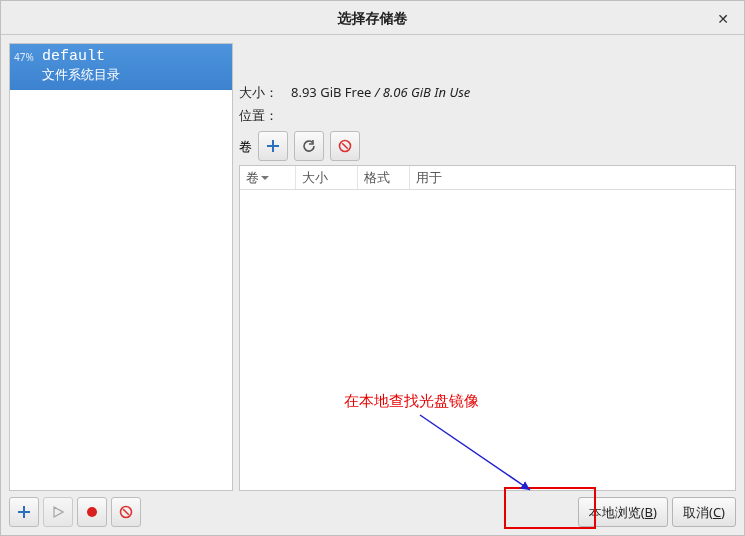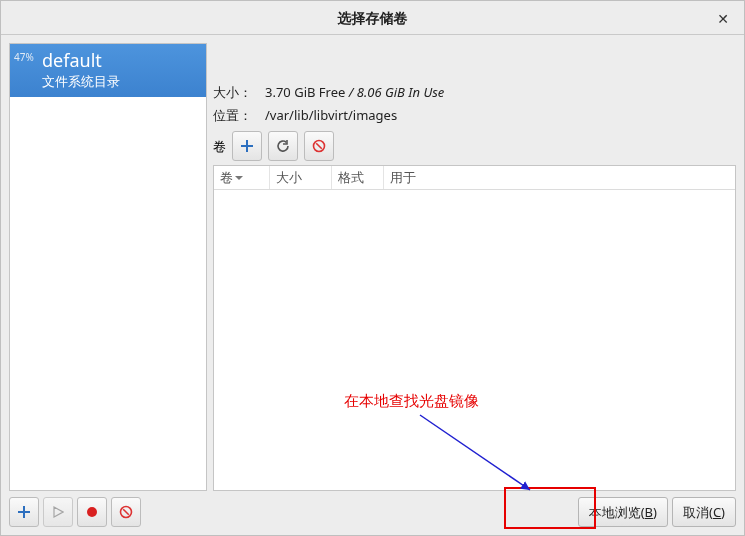--- a/index.html
+++ b/index.html
@@ -3,24 +3,24 @@
 <meta charset="utf-8">
 <style>
   * { box-sizing: border-box; font-family: "Noto Sans", "DejaVu Sans", "Microsoft YaHei", sans-serif; }
   body { margin: 0; background: #eeeeee; width: 745px; height: 536px; overflow: hidden; position: relative; }
   .window { position: absolute; left: 0; top: 0; right: 0; bottom: 0; background: #ededed; border: 1px solid #bfbfbf; display: flex; flex-direction: column; }
   .titlebar { height: 34px; border-bottom: 1px solid #c9c9c9; display: flex; align-items: center; justify-content: center; position: relative; background: #ededed; }
   .titlebar-title { font-size: 14px; font-weight: bold; color: #222; }
   .close-btn { position: absolute; right: 10px; top: 6px; width: 22px; height: 22px; display: flex; align-items: center; justify-content: center; font-size: 14px; color: #333; cursor: pointer; }
   .content { flex: 1; display: flex; flex-direction: column; padding: 8px; gap: 6px; }
   .main-row { flex: 1; display: flex; gap: 6px; min-height: 0; }
-  .pool-list { width: 198px; background: #fff; border: 1px solid #c5c5c5; }
+  .pool-list { width: 224px; background: #fff; border: 1px solid #c5c5c5; }
   .pool-item { background: #4a90d9; background: linear-gradient(#4d94dd, #3c82cf); color: #fff; padding: 4px 6px 6px 6px; position: relative; }
   .pool-pct { position: absolute; left: 4px; top: 6px; font-size: 10px; color: #dfe9f5; }
-  .pool-name { font-size: 18px; margin-left: 26px; }
+  .pool-name { font-size: 15px; margin-left: 26px; font-family: Liberation Mono, monospace; }
   .pool-sub { font-size: 13px; margin-left: 26px; }
   .right-pane { flex: 1; display: flex; flex-direction: column; min-width: 0; margin-top: 40px; }
   .info-grid { display: grid; grid-template-columns: 52px 1fr; row-gap: 4px; font-size: 13px; color: #222; margin-bottom: 6px; }
   .info-grid .lab { text-align: left; }
   .info-grid .inuse { font-style: italic; }
   .vol-toolbar { display: flex; align-items: center; gap: 6px; margin-bottom: 4px; font-size: 13px; }
   .icon-btn { width: 30px; height: 30px; background: linear-gradient(#fafafa,#e4e4e4); border: 1px solid #bcbcbc; border-radius: 3px; display: flex; align-items: center; justify-content: center; padding: 0; cursor: pointer; }
   .icon-btn.disabled { opacity: 0.7; }
   svg { display: block; }
   .vol-table-wrap { flex: 1; border: 1px solid #c5c5c5; background: #fff; display: flex; flex-direction: column; }
@@ -53,24 +53,23 @@
           <span class="pool-pct">47%</span>
           <div class="pool-name">default</div>
           <div class="pool-sub">文件系统目录</div>
         </div>
       </div>
 
       <div class="right-pane">
         <div class="info-grid">
           <div class="lab">大小：</div>
           <div>
-            <span>3.70 GiB Free</span><span class="inuse"><span> / </span><span>8.06 GiB In Use</span></span>
+            <span>8.93 GiB Free</span><span class="inuse"><span> / </span><span>8.06 GiB In Use</span></span>
           </div>
           <div class="lab">位置：</div>
-          <div>/var/lib/libvirt/images</div>
         </div>
 
         <div class="vol-toolbar">
           <span>卷</span>
           <button class="icon-btn">
             <svg width="14" height="14">
                 <path d="M7 1v12M1 7h12" stroke="#2c6fbf" stroke-width="2" fill="none"></path>
               </svg>
           </button>
           <button class="icon-btn">

